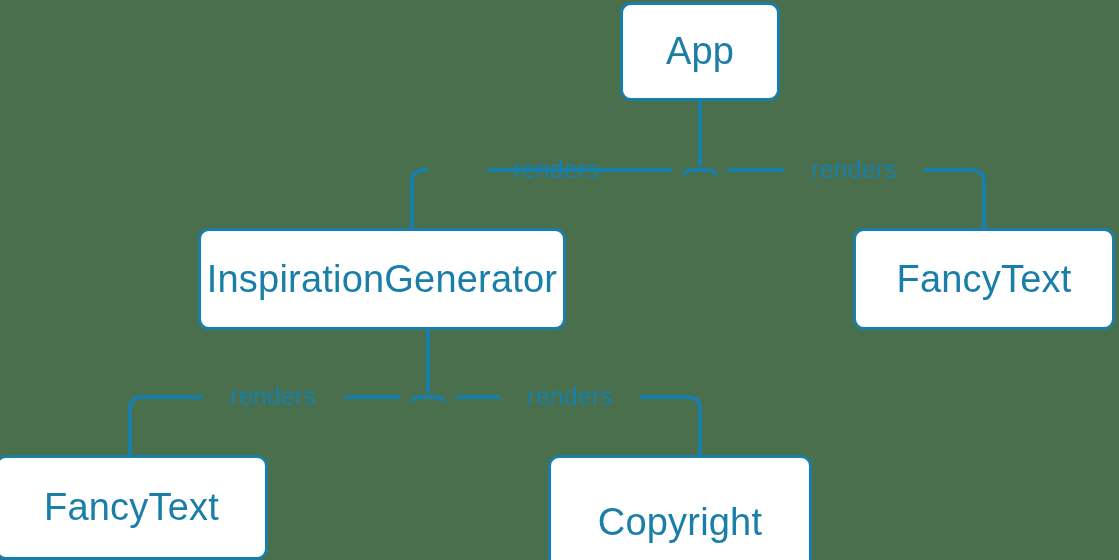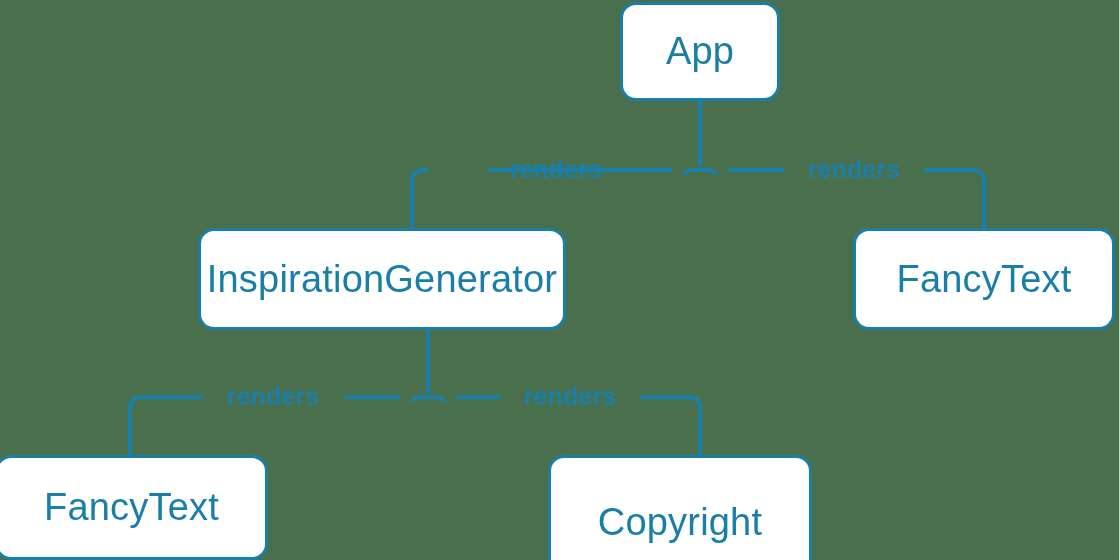--- a/index.html
+++ b/index.html
@@ -23,35 +23,35 @@
     left: 0;
     top: 0;
     width: 1119px;
     height: 560px;
   }
   .node-box {
     position: absolute;
     box-sizing: border-box;
     background: #ffffff;
     border: 3px solid #1a7fa8;
-    border-radius: 16px;
+    border-radius: 11px;
     color: #1a7fa8;
     display: flex;
     align-items: center;
     justify-content: center;
     font-size: 38px;
     font-weight: 400;
     letter-spacing: 0.2px;
     white-space: nowrap;
   }
   .edge-label {
     position: absolute;
     color: #1a7fa8;
     font-size: 25px;
-    font-weight: 700;
+    font-weight: 400;
     white-space: nowrap;
     transform: translate(-50%, -50%);
     letter-spacing: 0.1px;
   }
   
   #node-app        { left: 620px; top: 2px;   width: 160px; height: 99px; }
   #node-inspgen    { left: 198px; top: 228px; width: 368px; height: 102px; }
   #node-fancy-right{ left: 853px; top: 228px; width: 262px; height: 102px; }
   #node-fancy-left { left: -5px;  top: 455px; width: 273px; height: 105px; }
   #node-copyright  { left: 548px; top: 455px; width: 264px; height: 135px; }

